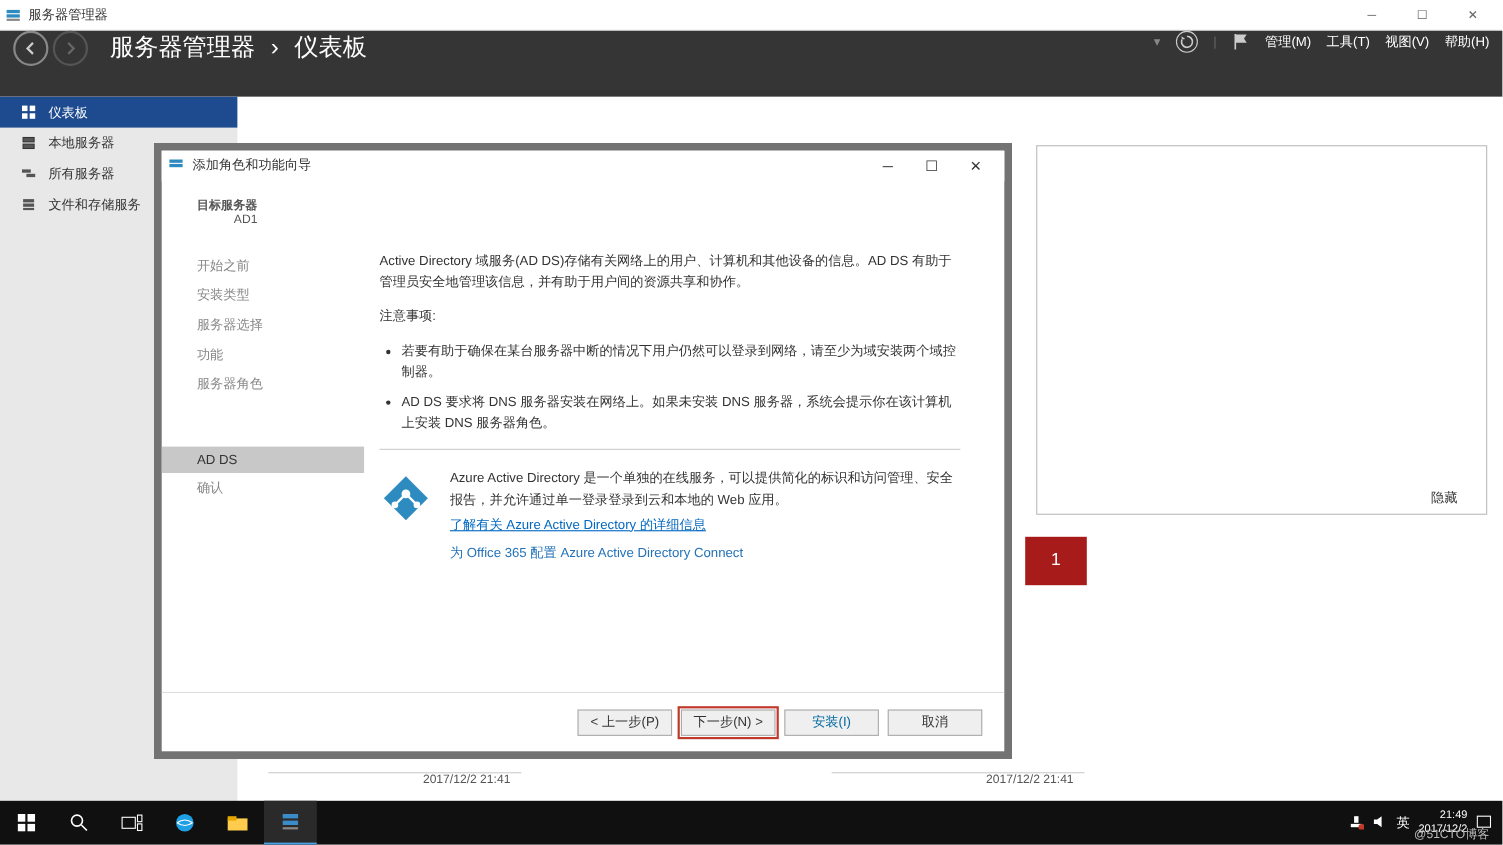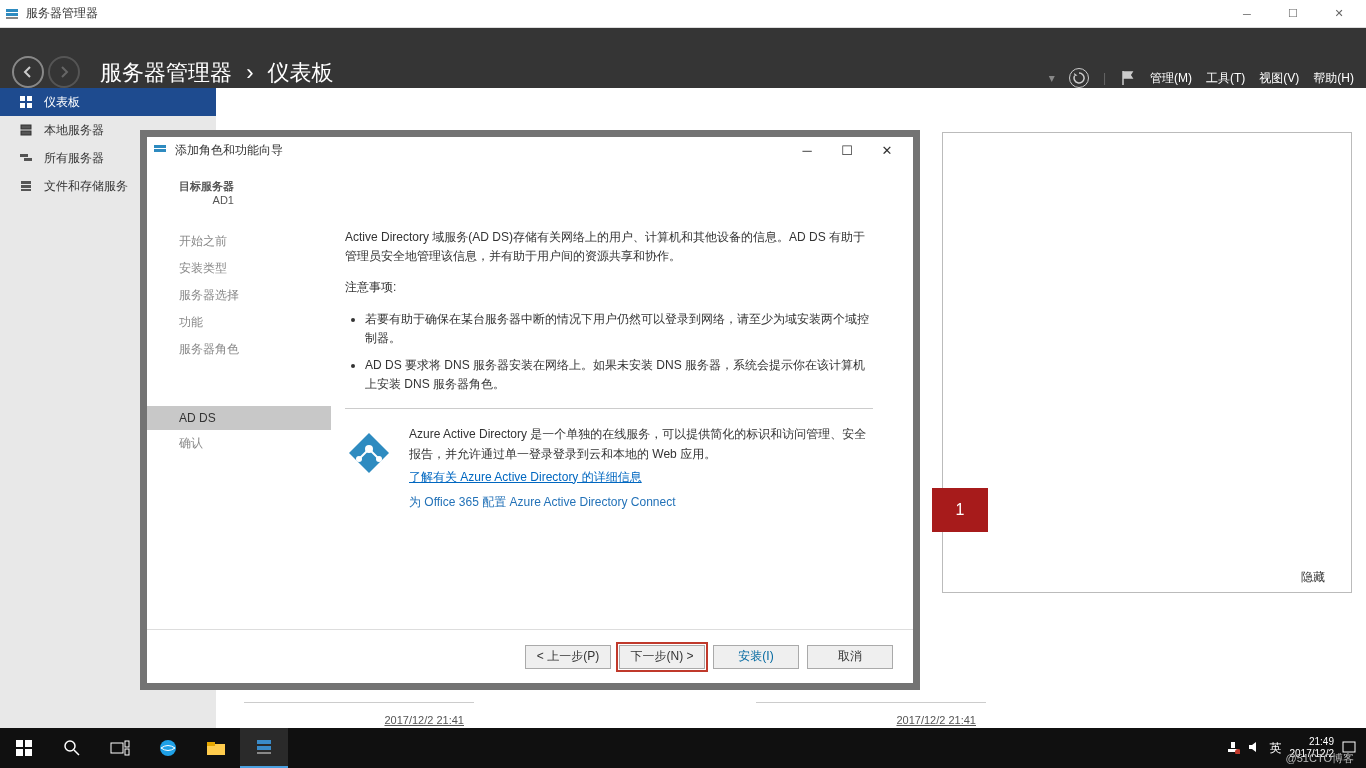--- a/index.html
+++ b/index.html
@@ -6,43 +6,43 @@
 body { width: 1366px; height: 768px; background: #fff; overflow: hidden; position: relative; }
 
 
 .outer-titlebar { height: 28px; background: #fff; display: flex; align-items: center; padding: 0 4px; border-bottom: 1px solid #ddd; }
 .outer-titlebar .app-icon { width: 16px; height: 16px; margin-right: 6px; display: inline-flex; align-items: center; justify-content: center; }
 .outer-titlebar .title { font-size: 12px; color: #333; flex: 1; }
 .outer-titlebar .win-controls { display: flex; }
 .outer-titlebar .win-controls .ctl { width: 46px; height: 28px; display: flex; align-items: center; justify-content: center; color: #666; font-size: 11px; }
 
 
-.sm-header { height: 60px; background: #353535; display: flex; align-items: flex-end; color: #fff; padding: 0 12px; }
+.sm-header { height: 60px; background: #353535; display: flex; align-items: flex-start; color: #fff; padding: 0 12px; }
 .nav-arrows { display: flex; align-items: center; gap: 4px; margin-right: 20px; }
 .nav-circle { width: 32px; height: 32px; border-radius: 50%; border: 2px solid #888; display: flex; align-items: center; justify-content: center; color: #aaa; }
 .sm-breadcrumb { font-size: 22px; font-weight: 300; flex: 1; }
 .sm-breadcrumb .sep { margin: 0 8px; }
 .sm-header-right { display: flex; align-items: center; gap: 14px; font-size: 12px; }
 .sm-header-right .hicon { color: #ccc; display: inline-flex; align-items: center; }
 .sm-header-right .menu-item { color: #fff; }
 
 
 .sm-body { display: flex; height: calc(100% - 88px - 40px); }
 .sm-sidebar { width: 216px; background: #e8e8e8; padding: 0; }
 .sm-sidebar-item { height: 28px; display: flex; align-items: center; padding: 0 18px; font-size: 12px; color: #333; gap: 10px; }
 .sm-sidebar-item.active { background: #1e4b8f; color: #fff; }
 .sm-sidebar-item .sicon { width: 16px; height: 16px; display: flex; align-items: center; justify-content: center; }
 
 .sm-content { flex: 1; background: #fff; padding: 14px 24px; position: relative; }
 .welcome-text { font-size: 13px; color: #333; font-weight: 600; }
 
-.panel-box { position: absolute; right: 14px; top: 44px; border: 1px solid #bbb; padding: 0; width: 410px; height: 461px; }
+.panel-box { position: absolute; right: 14px; top: 44px; border: 1px solid #bbb; padding: 0; width: 410px; height: 336px; }
 .hide-link { position: absolute; right: 26px; bottom: 6px; font-size: 12px; color: #333; }
 .red-tile { position: absolute; left: 716px; top: 400px; width: 56px; height: 44px; background: #a71b1b; color:#fff; display:flex; align-items:center; justify-content:center; font-size: 16px; }
-.timestamp-box { position: absolute; border-top: 1px solid #ccc; width: 230px; height: 34px; display:flex; align-items:center; justify-content:flex-end; padding-right:10px; font-size: 11px; color:#555;text-decoration:underline; }
+.timestamp-box { position: absolute; border-top: 1px solid #ccc; width: 230px; height: 34px; display:flex; align-items:flex-start; justify-content:flex-end; padding-right:10px; font-size: 11px; color:#555; }
 
 
 .wizard { position: absolute; left: 140px; top: 130px; width: 780px; height: 560px; background: #fff; border: 7px solid #737373; z-index: 50; display: flex; flex-direction: column; }
 .wizard-titlebar { height: 28px; background: #fff; border-bottom: 1px solid transparent; display: flex; align-items: center; padding: 0 6px; }
 .wizard-titlebar .wicon { width: 16px; height: 16px; margin-right: 6px; }
 .wizard-titlebar .wtitle { font-size: 12px; color: #333; flex: 1; }
 .wizard-titlebar .wctl { width: 40px; height: 22px; display: flex; align-items: center; justify-content: center; color: #333; font-size: 13px; }
 
 .wizard-header-row { display: flex; align-items: center; padding: 14px 32px 6px 32px; }
 .wizard-heading { font-size: 24px; color: #2372b8; font-weight: 300; flex: 1; }

